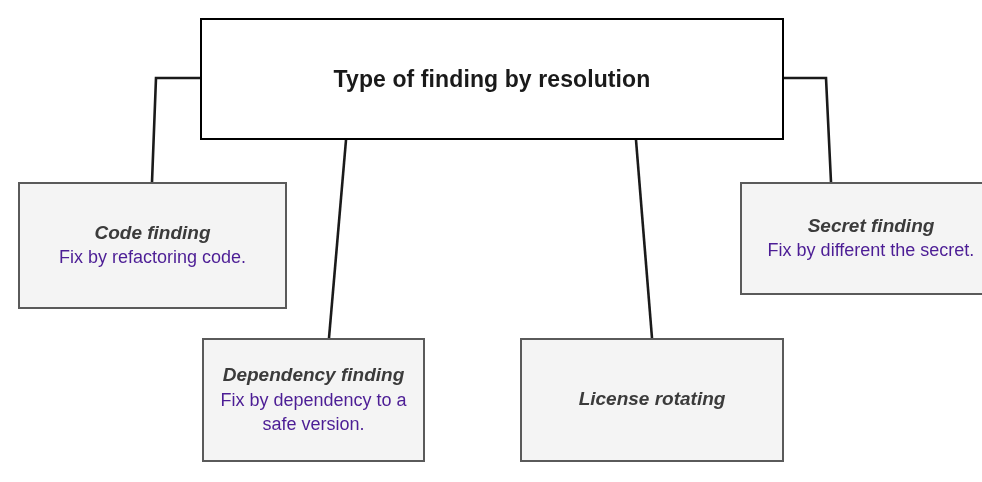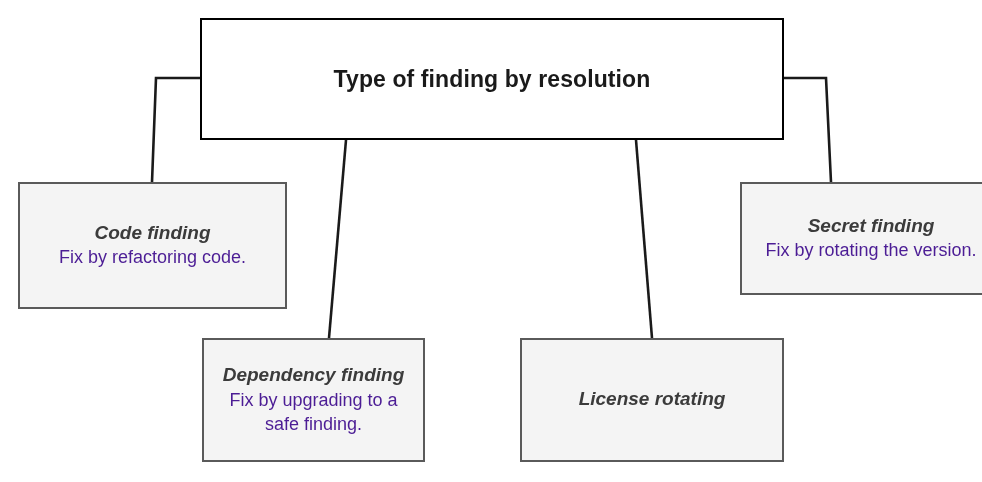--- a/index.html
+++ b/index.html
@@ -127,25 +127,25 @@
     <div class="node-title">Type of finding by resolution</div>
   </div>
 
   <div class="node node-leaf node-code">
     <div class="node-title">Code finding</div>
     <div class="node-desc">Fix by refactoring code.</div>
   </div>
 
   <div class="node node-leaf node-dependency">
     <div class="node-title">Dependency finding</div>
-    <div class="node-desc">Fix by upgrading to a safe finding.</div>
+    <div class="node-desc">Fix by dependency to a safe version.</div>
   </div>
 
   <div class="node node-leaf node-license">
     <div class="node-title">License rotating</div>
   </div>
 
   <div class="node node-leaf node-secret">
     <div class="node-title">Secret finding</div>
-    <div class="node-desc">Fix by rotating the version.</div>
+    <div class="node-desc">Fix by different the secret.</div>
   </div>
 
 </div>
 
 </body></html>

